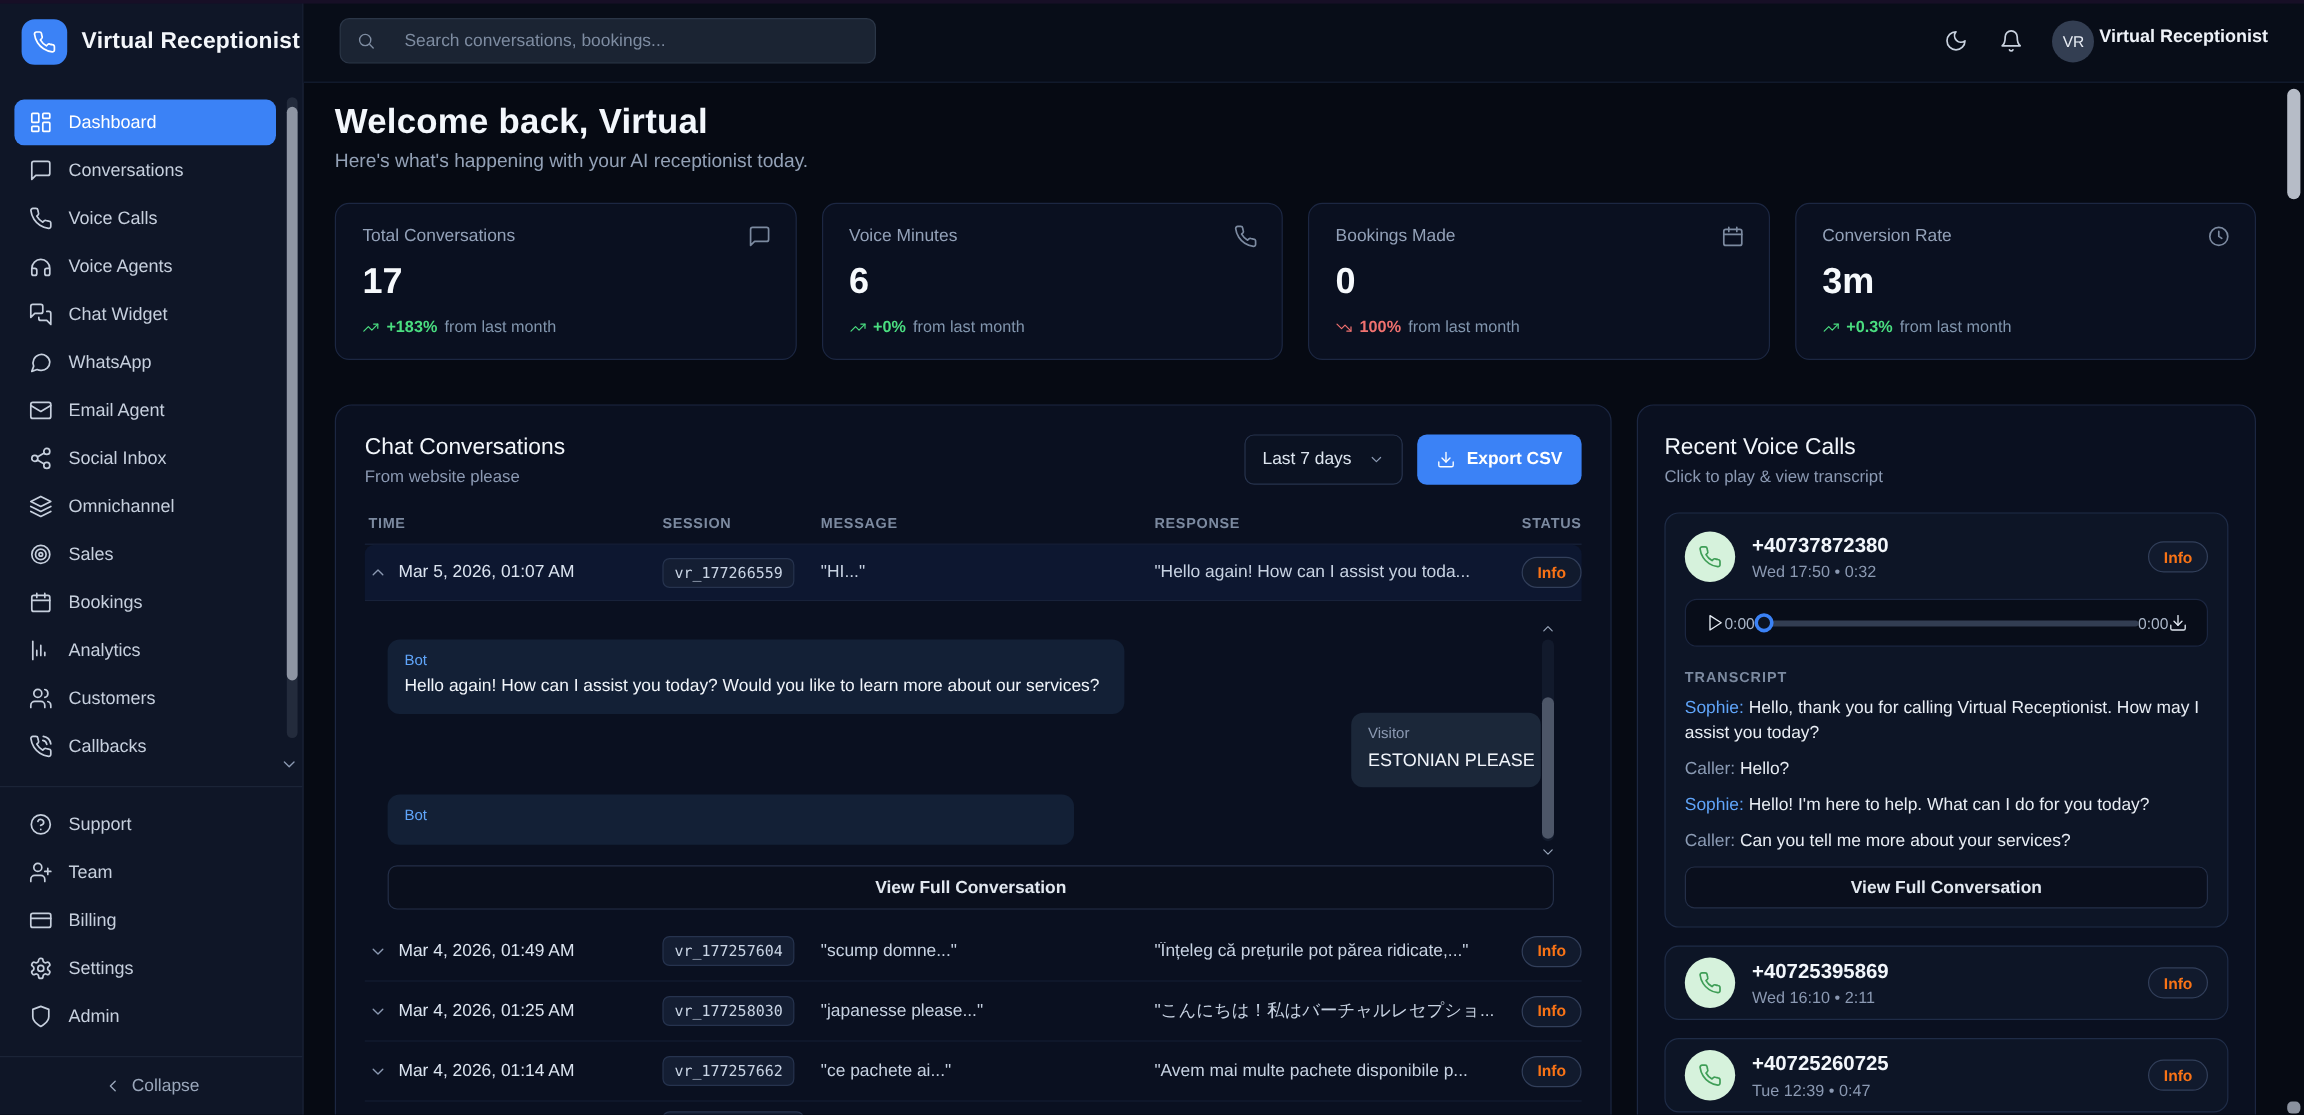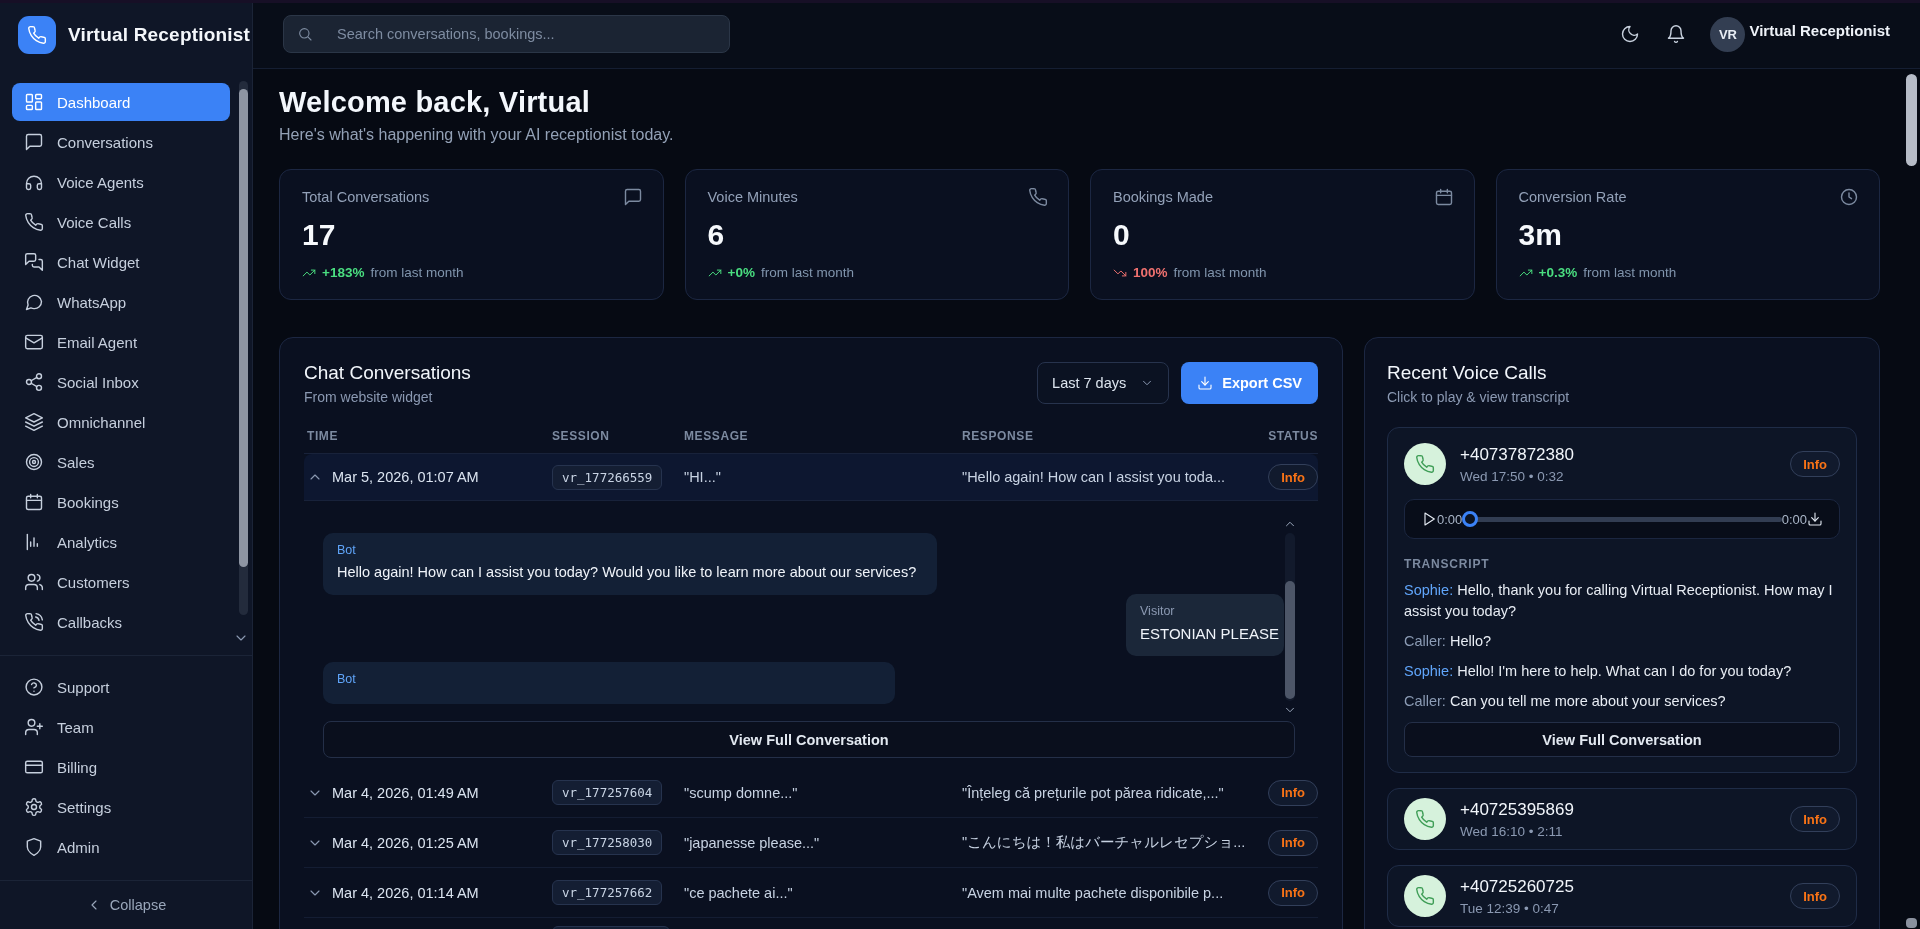--- a/index.html
+++ b/index.html
@@ -32,21 +32,21 @@
   .collapse-row { flex:none; height:48px; display:flex; align-items:center; justify-content:center; gap:8px; color:#9aa7bb; font-size:14.5px; cursor:pointer; }
 
   
   .main-col { flex:1; display:flex; flex-direction:column; min-width:0; }
   .topbar { height:69px; flex:none; display:flex; align-items:center; padding:0 30px; background:#080d18; border-bottom:1px solid #151e32; }
   .search-box { width:447px; height:38px; background:#1b2433; border:1px solid #2b3647; border-radius:8px; display:flex; align-items:center; gap:24px; padding:0 13px; color:#7e8ca1; }
   .search-box input { background:transparent; border:none; outline:none; color:#dbe3ef; font-size:14.5px; width:100%; font-family:inherit; }
   .search-box input::placeholder { color:#7e8ca1; }
   .topbar-right { margin-left:auto; display:flex; align-items:center; gap:22px; }
   .icon-btn { background:none; border:none; color:#c9d2df; cursor:pointer; display:flex; padding:2px; }
-  .avatar { width:35px; height:35px; border-radius:50%; background:#333e52; color:#e8edf4; font-size:13px; font-weight:700; display:flex; align-items:center; justify-content:center; }
+  .avatar { width:35px; height:35px; border-radius:50%; background:#333e52; color:#e8edf4; font-size:13px; font-weight:400; display:flex; align-items:center; justify-content:center; }
   .user-name { font-size:15px; font-weight:600; color:#eef2f8; margin-left:-8px; align-self:flex-start; margin-top:5px; }
   .topbar-user { display:flex; align-items:center; gap:12px; }
 
   .content { flex:1; padding:17px 40px 0 26px; overflow:hidden; }
   .welcome-title { font-size:29px; font-weight:700; color:#f3f7fc; letter-spacing:.2px; }
   .welcome-sub { margin-top:7px; font-size:16px; color:#93a1b6; }
 
   
   .stats { display:grid; grid-template-columns:repeat(4,1fr); gap:21px; margin-top:25px; }
   .stat-card { background:#0a1020; border:1px solid #1c2742; border-radius:12px; height:131px; padding:19px 22px; position:relative; }
@@ -106,21 +106,21 @@
   .view-full { display:block; width:calc(100% - 42px); margin:4px 23px 10px 19px; height:37px; background:#0a0f1d; border:1px solid #242f48; border-radius:8px; color:#e2e8f0; font-size:14.5px; font-weight:600; cursor:pointer; font-family:inherit; }
 
   .partial-badge { display:inline-block; width:118px; height:26px; background:#141e33; border:1px solid #26334e; border-radius:6px; margin:8px 0 0 248px; }
 
   
   .call-card { background:#0d1526; border:1px solid #1f2c47; border-radius:12px; padding:15px 16px; margin-top:22px; }
   .call-card.compact { margin-top:15px; padding:9px 16px; }
   .call-head { display:flex; align-items:center; gap:14px; cursor:pointer; }
   .call-avatar { width:42px; height:42px; border-radius:50%; background:#d6f2dc; color:#3f9e57; display:flex; align-items:center; justify-content:center; flex:none; }
   .call-avatar svg { width:19px; height:19px; }
-  .call-number { font-size:17px; font-weight:400; color:#f2f6fb; }
+  .call-number { font-size:17px; font-weight:700; color:#f2f6fb; }
   .call-meta { margin-top:4px; font-size:13.5px; color:#8b99b2; }
   .call-head .pill { margin-left:auto; }
 
   .player { margin-top:14px; height:40px; background:#080d19; border:1px solid #1b2640; border-radius:10px; display:flex; align-items:center; padding:0 16px; }
   .play-btn { background:none; border:none; color:#e6ecf4; display:flex; cursor:pointer; padding:0; }
   .p-time { font-size:13px; color:#aab6c8; }
   .slider { flex:1; position:relative; height:16px; cursor:pointer; }
   .slider .track { position:absolute; top:6px; left:6px; right:0; height:5px; background:#323d52; border-radius:3px; }
   .slider .knob { position:absolute; top:0; left:0; width:16px; height:16px; border-radius:50%; background:#0b1322; border:3px solid #3b82f6; }
   .dl-btn { background:none; border:none; color:#dfe6ef; display:flex; cursor:pointer; padding:0; }
@@ -173,32 +173,32 @@
         <span class="nico">
             <svg class="ic" viewBox="0 0 24 24">
               <path d="M21 15a2 2 0 0 1-2 2H7l-4 4V5a2 2 0 0 1 2-2h14a2 2 0 0 1 2 2z"></path>
             </svg>
           </span>
         <span class="nlabel">Conversations</span>
       </div>
       <div class="nav-item">
         <span class="nico">
             <svg class="ic" viewBox="0 0 24 24">
+              <path d="M22 16.9v3a2 2 0 0 1-2.2 2 19.8 19.8 0 0 1-8.6-3.1 19.5 19.5 0 0 1-6-6A19.8 19.8 0 0 1 2.1 4.2 2 2 0 0 1 4.1 2h3a2 2 0 0 1 2 1.7c.1.9.3 1.8.6 2.7a2 2 0 0 1-.4 2.1L8 9.8a16 16 0 0 0 6 6l1.3-1.3a2 2 0 0 1 2.1-.4c.9.3 1.8.5 2.7.6a2 2 0 0 1 1.9 2.2z"></path>
+            </svg>
+          </span>
+        <span class="nlabel">Voice Calls</span>
+      </div>
+      <div class="nav-item">
+        <span class="nico">
+            <svg class="ic" viewBox="0 0 24 24">
               <path d="M3 14h3a2 2 0 0 1 2 2v3a2 2 0 0 1-2 2H5a2 2 0 0 1-2-2v-5Zm0 0a9 9 0 0 1 18 0m0 0v5a2 2 0 0 1-2 2h-1a2 2 0 0 1-2-2v-3a2 2 0 0 1 2-2h3Z"></path>
             </svg>
           </span>
         <span class="nlabel">Voice Agents</span>
-      </div>
-      <div class="nav-item">
-        <span class="nico">
-            <svg class="ic" viewBox="0 0 24 24">
-              <path d="M22 16.9v3a2 2 0 0 1-2.2 2 19.8 19.8 0 0 1-8.6-3.1 19.5 19.5 0 0 1-6-6A19.8 19.8 0 0 1 2.1 4.2 2 2 0 0 1 4.1 2h3a2 2 0 0 1 2 1.7c.1.9.3 1.8.6 2.7a2 2 0 0 1-.4 2.1L8 9.8a16 16 0 0 0 6 6l1.3-1.3a2 2 0 0 1 2.1-.4c.9.3 1.8.5 2.7.6a2 2 0 0 1 1.9 2.2z"></path>
-            </svg>
-          </span>
-        <span class="nlabel">Voice Calls</span>
       </div>
       <div class="nav-item">
         <span class="nico">
             <svg class="ic" viewBox="0 0 24 24">
               <path d="M14 9a2 2 0 0 1-2 2H6l-4 4V4a2 2 0 0 1 2-2h8a2 2 0 0 1 2 2z"></path>
               <path d="M18 9h2a2 2 0 0 1 2 2v11l-4-4h-6a2 2 0 0 1-2-2v-1"></path>
             </svg>
           </span>
         <span class="nlabel">Chat Widget</span>
       </div>
@@ -462,21 +462,21 @@
           </div>
         </div>
       </section>
 
       <div class="panels">
 
         <section class="panel chat-panel">
           <div class="panel-head">
             <div>
               <div class="panel-title">Chat Conversations</div>
-              <div class="panel-sub">From website widget</div>
+              <div class="panel-sub">From website please</div>
             </div>
             <div class="head-controls">
               <div class="select">
                 <span>Last 7 days</span>
                 <span class="chev">
                     <svg class="ic xs" viewBox="0 0 24 24">
                       <path d="m6 9 6 6 6-6"></path>
                     </svg>
                   </span>
               </div>

